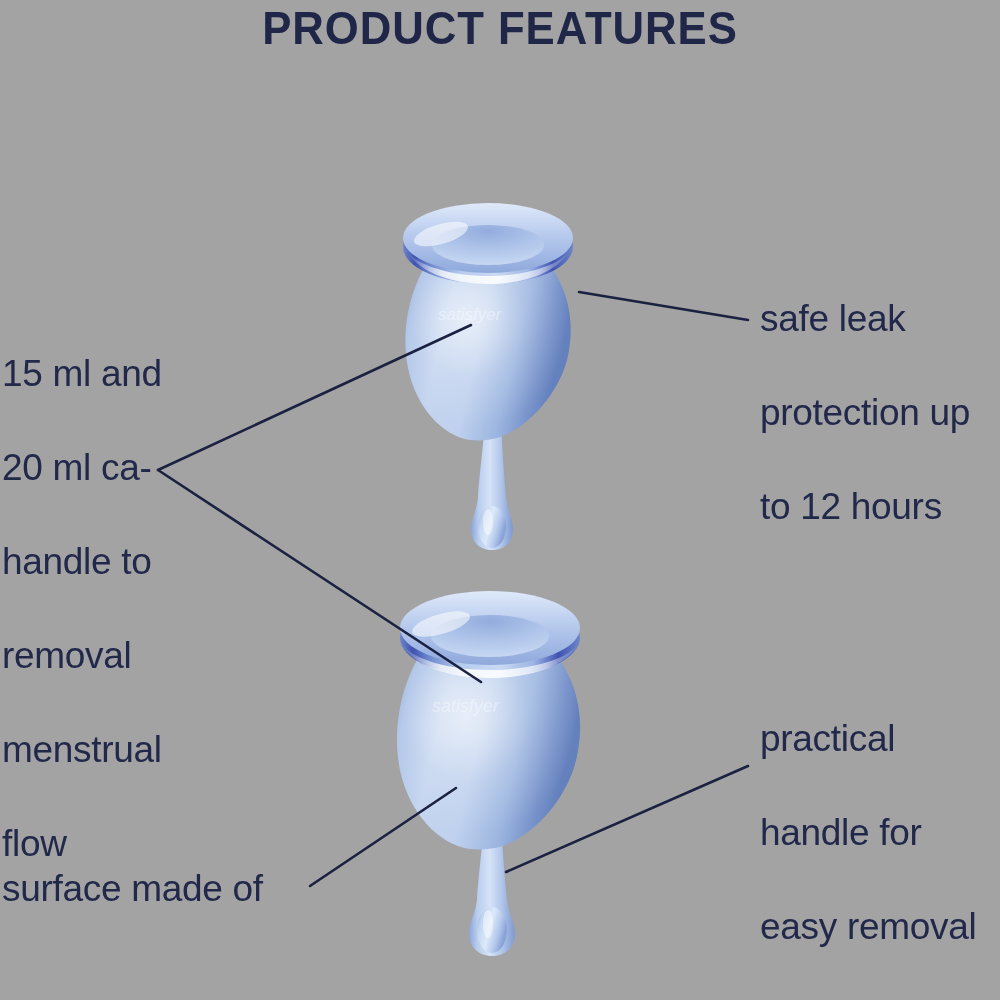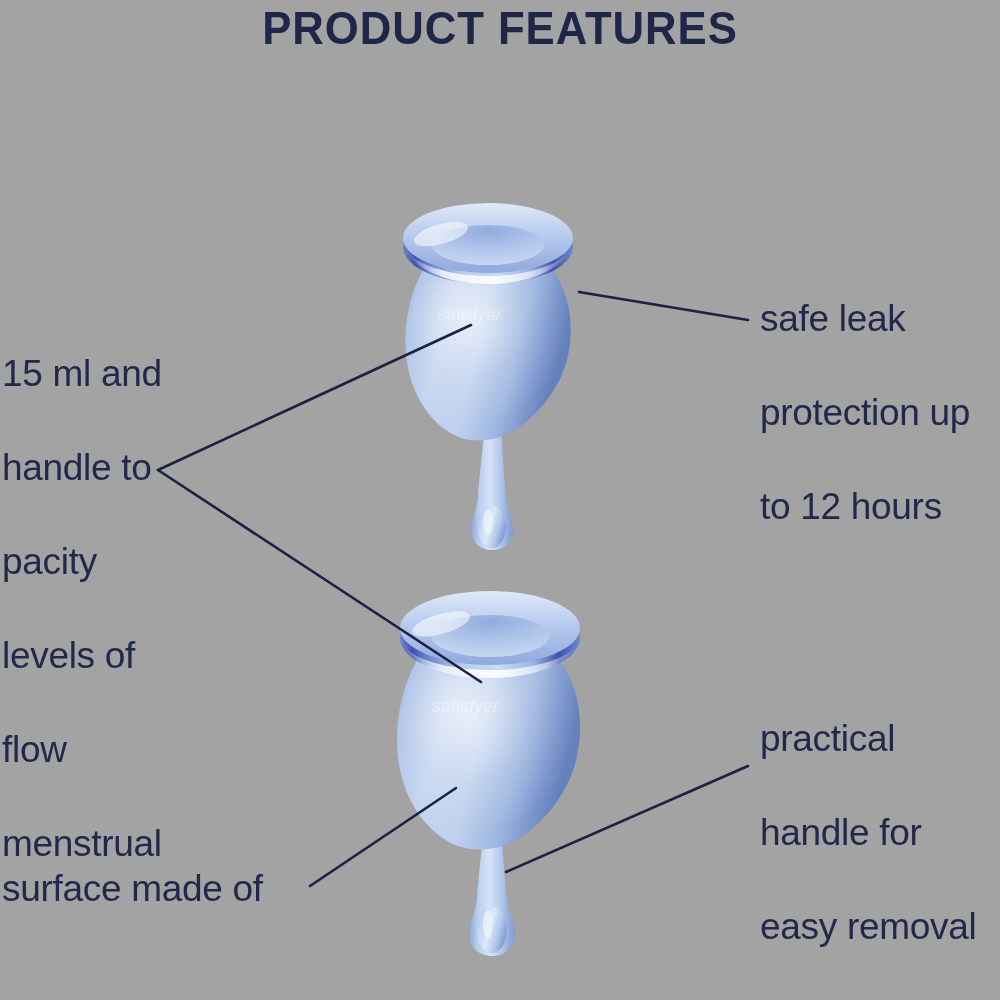--- a/index.html
+++ b/index.html
@@ -234,25 +234,25 @@
       <path d="M579,292 L748,320"></path>
 
       <path d="M506,872 L748,766"></path>
 
       <path d="M456,788 L310,886"></path>
     </g>
   </svg>
 
   <div class="callout" id="callout-capacity">
     <span class="ln">15 ml and</span>
+    <span class="ln">20 ml ca-</span>
     <span class="ln">handle to</span>
-    <span class="ln">pacity</span>
-    <span class="ln">levels of</span>
+    <span class="ln">removal</span>
+    <span class="ln">menstrual</span>
     <span class="ln">flow</span>
-    <span class="ln">menstrual</span>
   </div>
 
   <div class="callout" id="callout-leak">
     <span class="ln">safe leak</span>
     <span class="ln">protection up</span>
     <span class="ln">to 12 hours</span>
   </div>
 
   <div class="callout" id="callout-handle">
     <span class="ln">practical</span>

